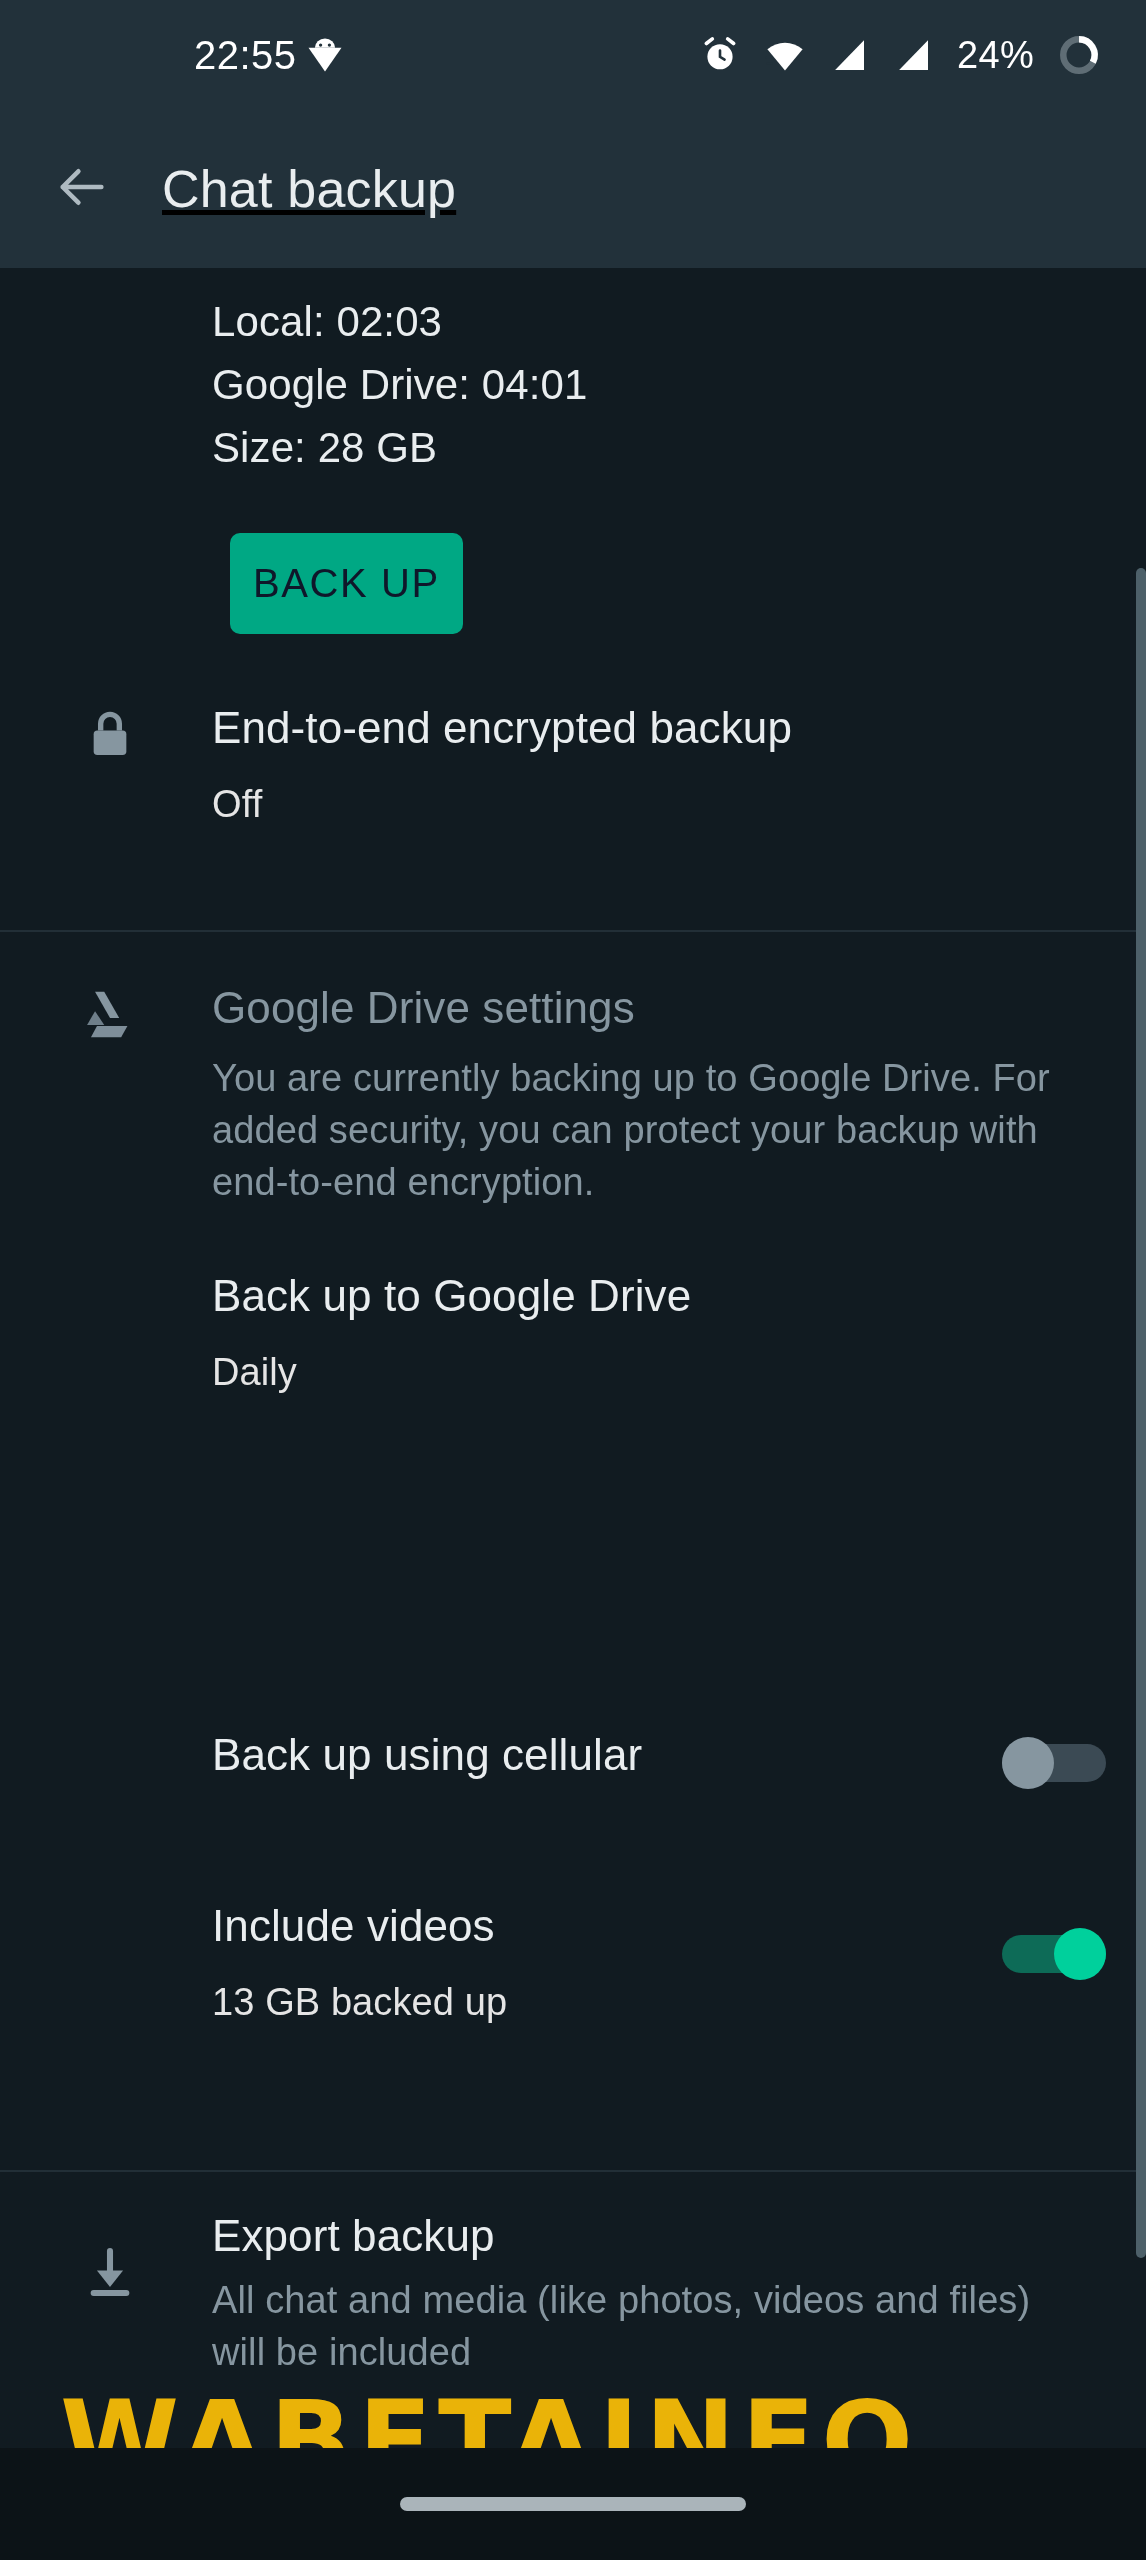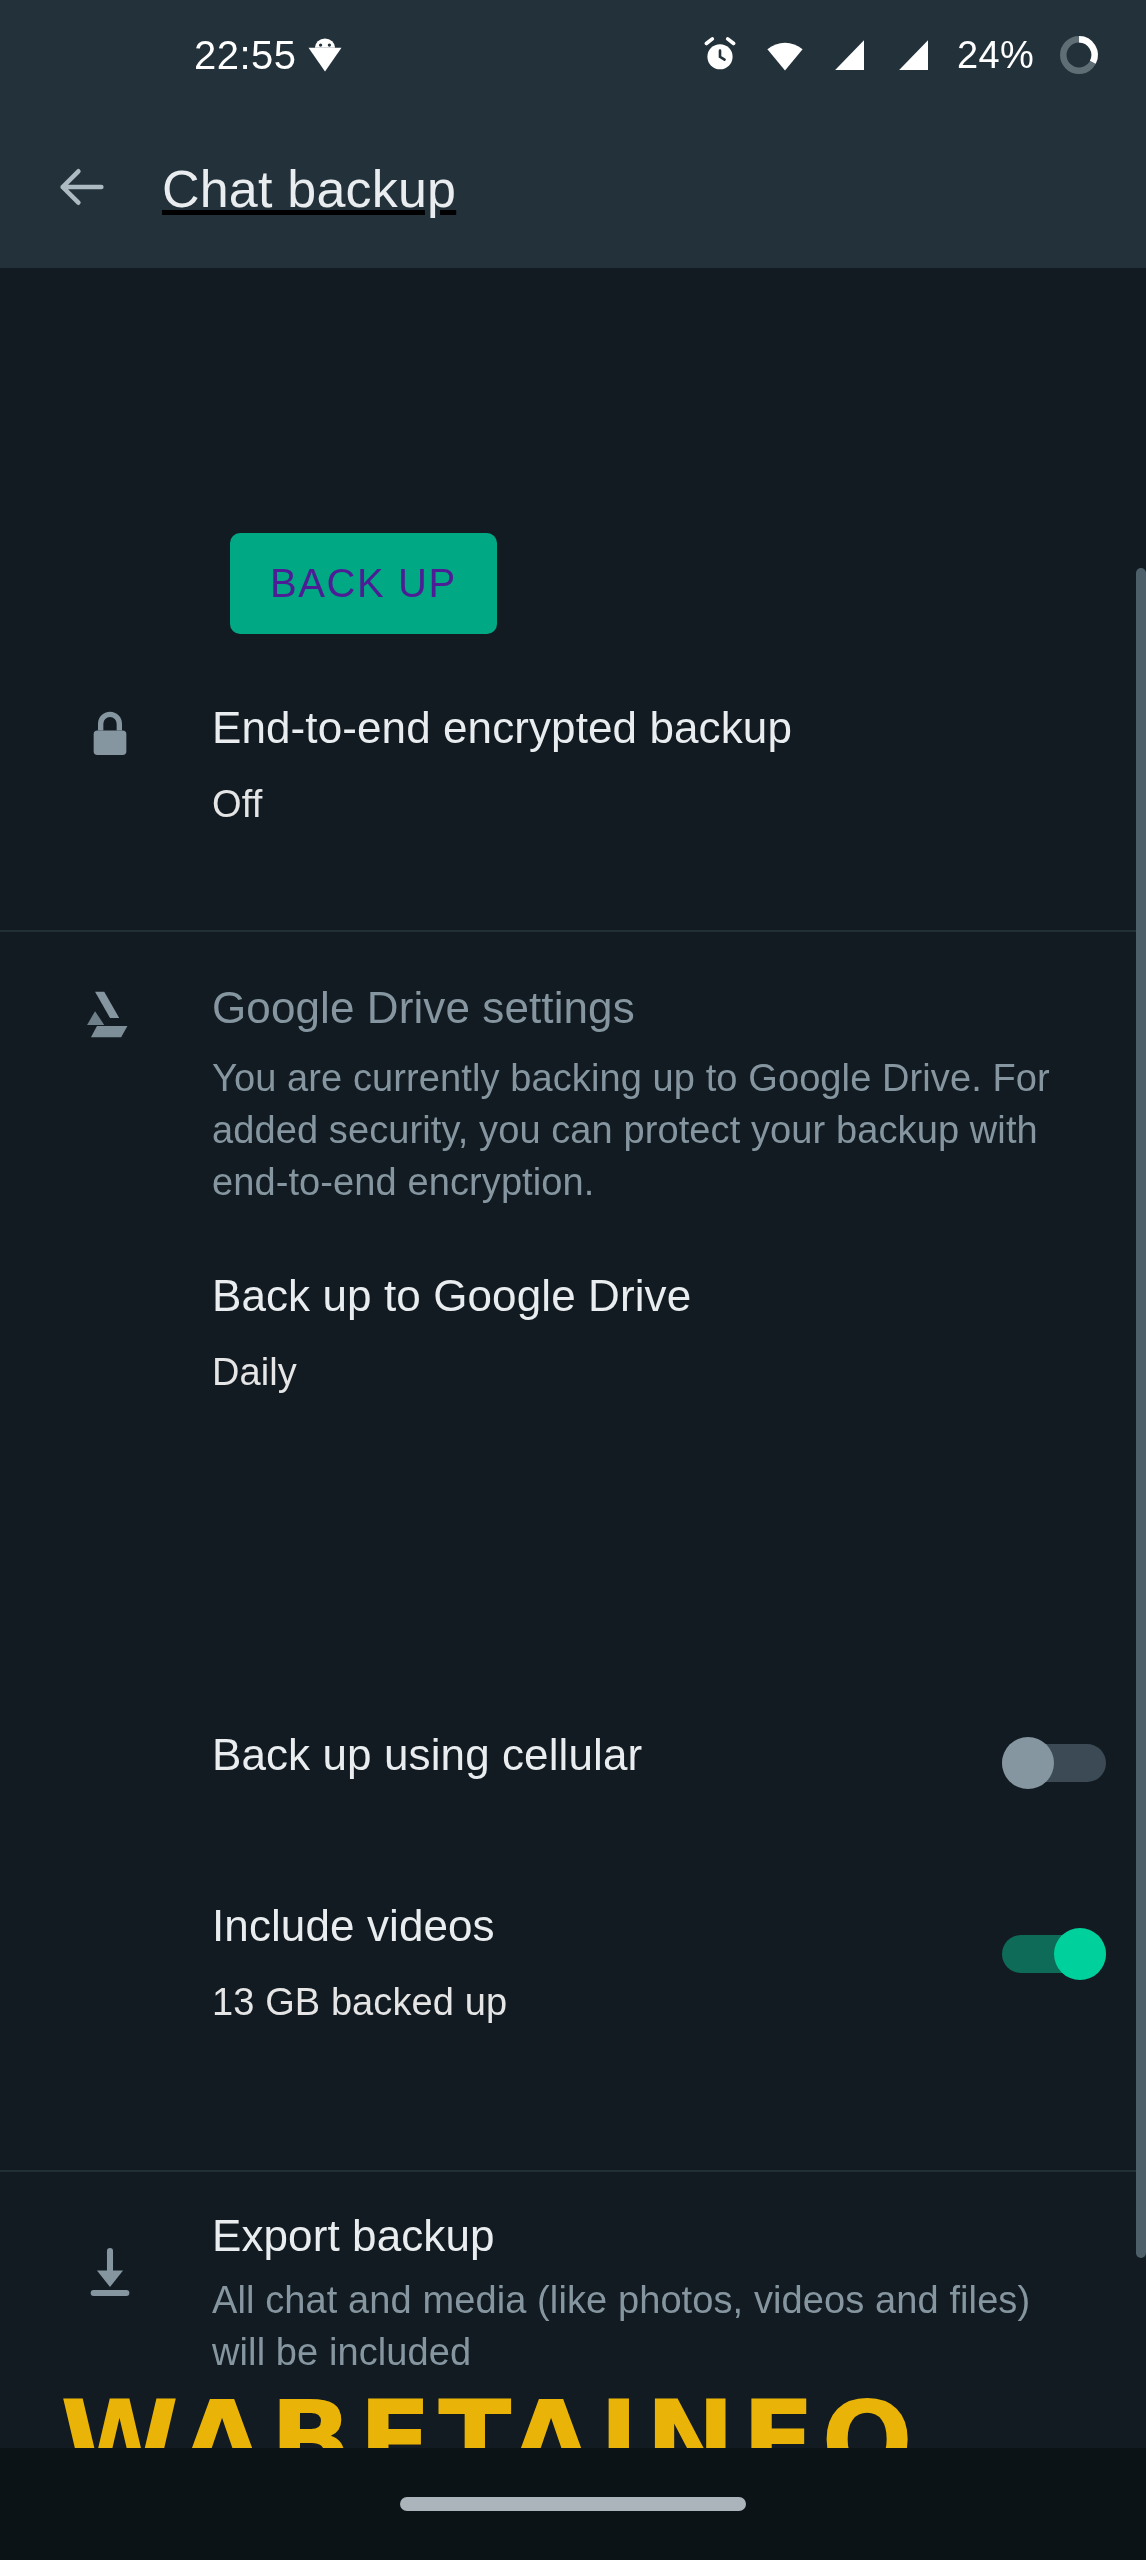--- a/index.html
+++ b/index.html
@@ -58,24 +58,24 @@
 
   .row { position:absolute; left:0; width:1146px; }
 
   
   #backup-info { top:22px; padding-left:212px; }
   #backup-info .line {
     color:#e9edef; font-size:42px; line-height:63px; letter-spacing:0.1px;
   }
   #backup-button {
     position:absolute; top:265px; left:230px;
-    background:#00a884; color:#4c1d95;
+    background:#00a884; color:#0f172a;
     font-size:40px; letter-spacing:1.6px;
     border:none; border-radius:10px;
-    padding:28px 40px;
+    padding:28px 23px;
     cursor:pointer;
     font-family:"Liberation Sans", sans-serif;
   }
 
   
   .setting {
     position:absolute; left:0; width:1146px;
     display:flex; align-items:flex-start;
     padding-left:82px; padding-right:40px;
     cursor:pointer;
@@ -206,20 +206,25 @@
         </svg>
       </span>
     </div>
     <div id="app-title">Chat backup</div>
   </div>
 
   <div id="content">
 
     <div id="watermark">WABETAINFO</div>
 
+    <div class="row" id="backup-info">
+      <div class="line">Local: 02:03</div>
+      <div class="line">Google Drive: 04:01</div>
+      <div class="line">Size: 28 GB</div>
+    </div>
 
     <button id="backup-button">BACK UP</button>
 
     <div class="setting" style="top:432px;justify-content:flex-end;">
       <div class="icon-slot">
         <svg width="56" height="56" viewBox="0 0 24 24">
           <rect x="5" y="10.5" width="14" height="10.5" rx="1.6" fill="#8696a0"></rect>
           <path d="M8 10.5 L8 7.6 A4 4 0 0 1 16 7.6 L16 10.5" fill="none" stroke="#8696a0" stroke-width="2.3"></path>
         </svg>
       </div>

